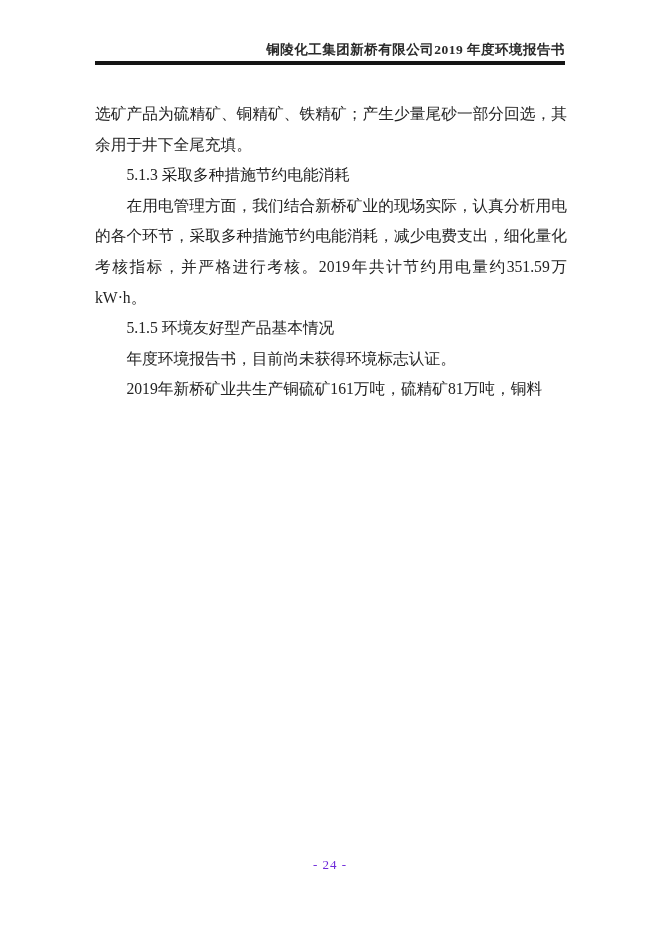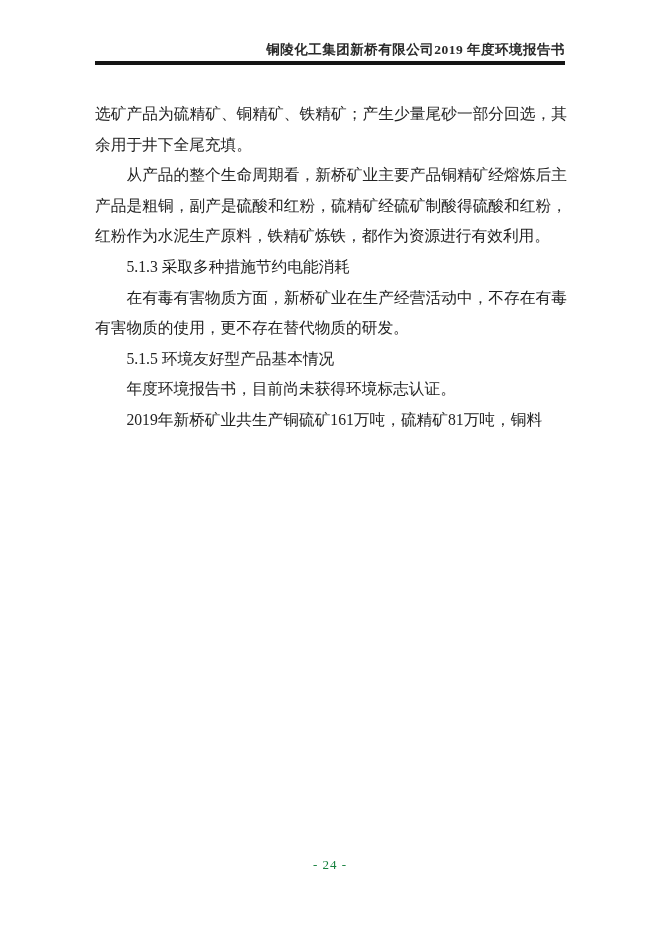--- a/index.html
+++ b/index.html
@@ -55,33 +55,32 @@
   .doc-body p.indent {
     text-indent: 2em;
   }
   .doc-footer {
     position: absolute;
     top: 857px;
     left: 95px;
     width: 470px;
     text-align: center;
     font-size: 13px;
-    color: #15803d;
+    color: #6d28d9;
     letter-spacing: 1px;
   }
 </style>
 </head>
 <body>
 
 <div class="page">
   <div class="doc-header">铜陵化工集团新桥有限公司2019 年度环境报告书</div>
   <div class="header-rule"></div>
   <div class="doc-body">
       <p>选矿产品为硫精矿、铜精矿、铁精矿；产生少量尾砂一部分回选，其余用于井下全尾充填。</p>
-      <p class="indent">从产品的整个生命周期看，新桥矿业主要产品铜精矿经熔炼后主产品是粗铜，副产是硫酸和红粉，硫精矿经硫矿制酸得硫酸和红粉，红粉作为水泥生产原料，铁精矿炼铁，都作为资源进行有效利用。</p>
       <p class="indent">5.1.3 采取多种措施节约电能消耗</p>
-      <p class="indent">在有毒有害物质方面，新桥矿业在生产经营活动中，不存在有毒有害物质的使用，更不存在替代物质的研发。</p>
+      <p class="indent">在用电管理方面，我们结合新桥矿业的现场实际，认真分析用电的各个环节，采取多种措施节约电能消耗，减少电费支出，细化量化考核指标，并严格进行考核。2019年共计节约用电量约351.59万kW·h。</p>
       <p class="indent">5.1.5 环境友好型产品基本情况</p>
       <p class="indent">年度环境报告书，目前尚未获得环境标志认证。</p>
       <p class="indent">2019年新桥矿业共生产铜硫矿161万吨，硫精矿81万吨，铜料</p>
     </div>
   <div class="doc-footer">- 24 -</div>
 </div>
 
 </body></html>

